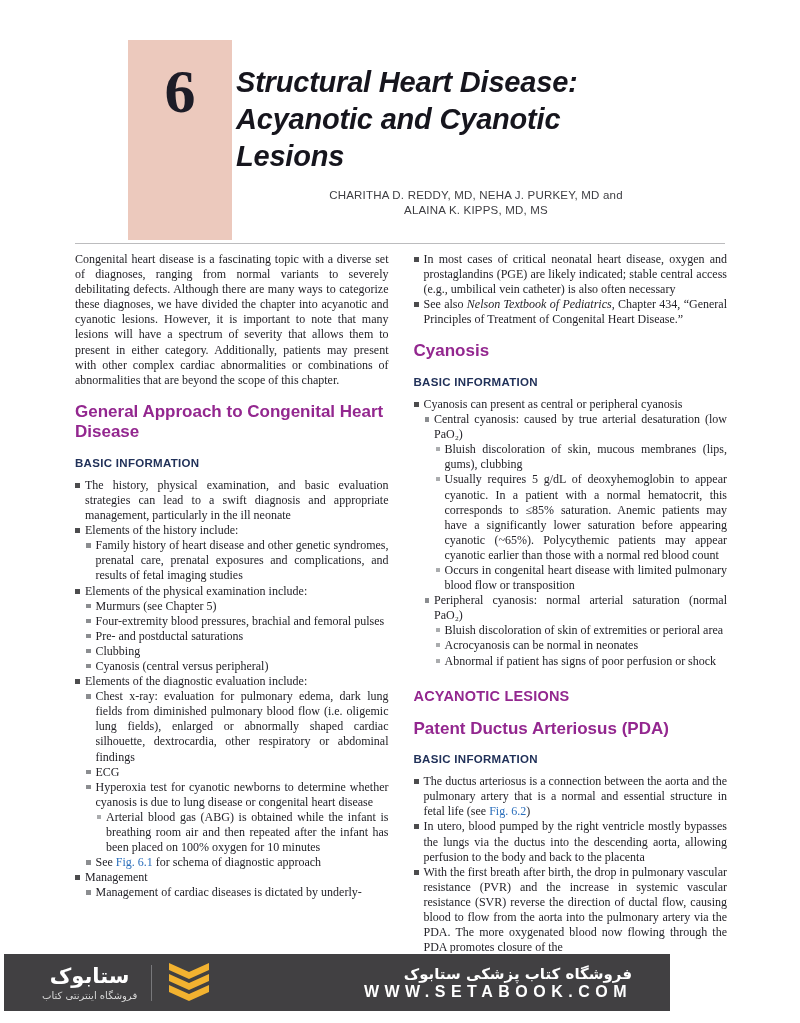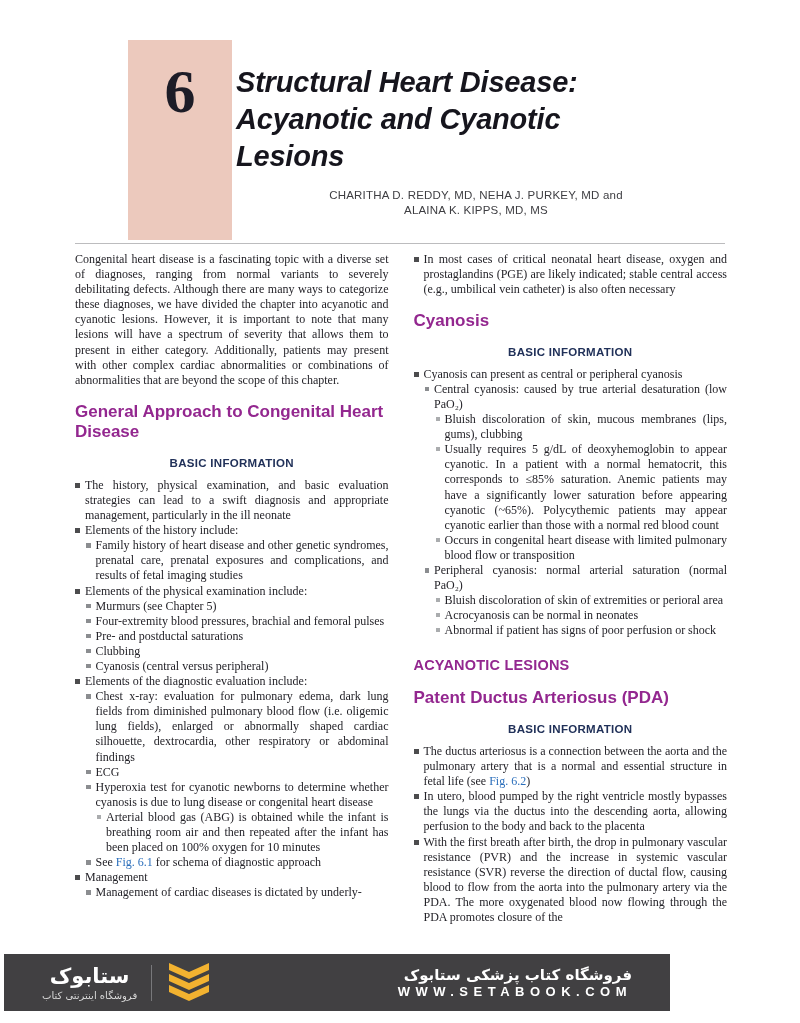--- a/index.html
+++ b/index.html
@@ -74,21 +74,20 @@
     color: var(--accent-purple, #93278f);
     margin: 18px 0 0;
   }
   .sub-h {
     font-family: "Liberation Sans", sans-serif;
     font-weight: bold;
     font-size: 11.5px; line-height: 14px;
     letter-spacing: 0.3px;
     color: var(--navy, #213159);
     margin: 13px 0 8px;
-    text-align: center;
   }
 
   
   .list { }
   .li { display: flex; align-items: flex-start; }
   .li .bullet { flex: 0 0 auto; margin: 5px 5px 0 0; }
   .lvl1 { padding-left: 0; }
   .lvl2 { padding-left: 11px; }
   .lvl3 { padding-left: 22px; }
   .lvl1 > .bullet { width: 5px;   height: 5px;   background: #4c4c4e; }
@@ -111,21 +110,21 @@
   .logo-text-group { text-align: center; }
   .logo-fa { color: #ffffff; font-size: 21px; line-height: 24px; font-weight: bold; }
   .logo-sub { color: #d8d8d8; font-size: 10px; line-height: 11px; margin-top: 2px; }
   .footer-divider { width: 1px; height: 36px; background: #78787b; }
   .chevrons { color: var(--brand-yellow, #f2b230); display: block; line-height: 0; }
   .footer-right { display: flex; flex-direction: column; align-items: flex-end; }
   .store-title { color: #ffffff; font-size: 15px; line-height: 18px; font-weight: bold; }
   .store-url {
     color: #ffffff;
     font-family: "Liberation Sans", sans-serif;
-    font-size: 13px; font-weight: bold;
+    font-size: 16px; font-weight: bold;
     letter-spacing: 5.5px;
   }
 </style>
 </head>
 <body>
 
 <div class="page">
 
   <div class="chapter-badge">
     <div class="chapter-num">6</div>
@@ -222,20 +221,24 @@
             <span class="li-text">Management of cardiac diseases is dictated by underly-</span>
           </div>
         </div>
     </div>
 
     <div class="col">
       <div class="list">
           <div class="li lvl1">
             <span class="bullet"></span>
             <span class="li-text">In most cases of critical neonatal heart disease, oxygen and prostaglandins (PGE) are likely indicated; stable central access (e.g., umbilical vein catheter) is also often necessary</span>
+          </div>
+          <div class="li lvl1">
+            <span class="bullet"></span>
+            <span class="li-text">See also <span class="italic">Nelson Textbook of Pediatrics</span>, Chapter 434, “General Principles of Treatment of Congenital Heart Disease.”</span>
           </div>
         </div>
 
       <h2 class="sec-h">Cyanosis</h2>
       <h3 class="sub-h">BASIC INFORMATION</h3>
       <div class="list">
           <div class="li lvl1">
             <span class="bullet"></span>
             <span class="li-text">Cyanosis can present as central or peripheral cyanosis</span>
           </div>

